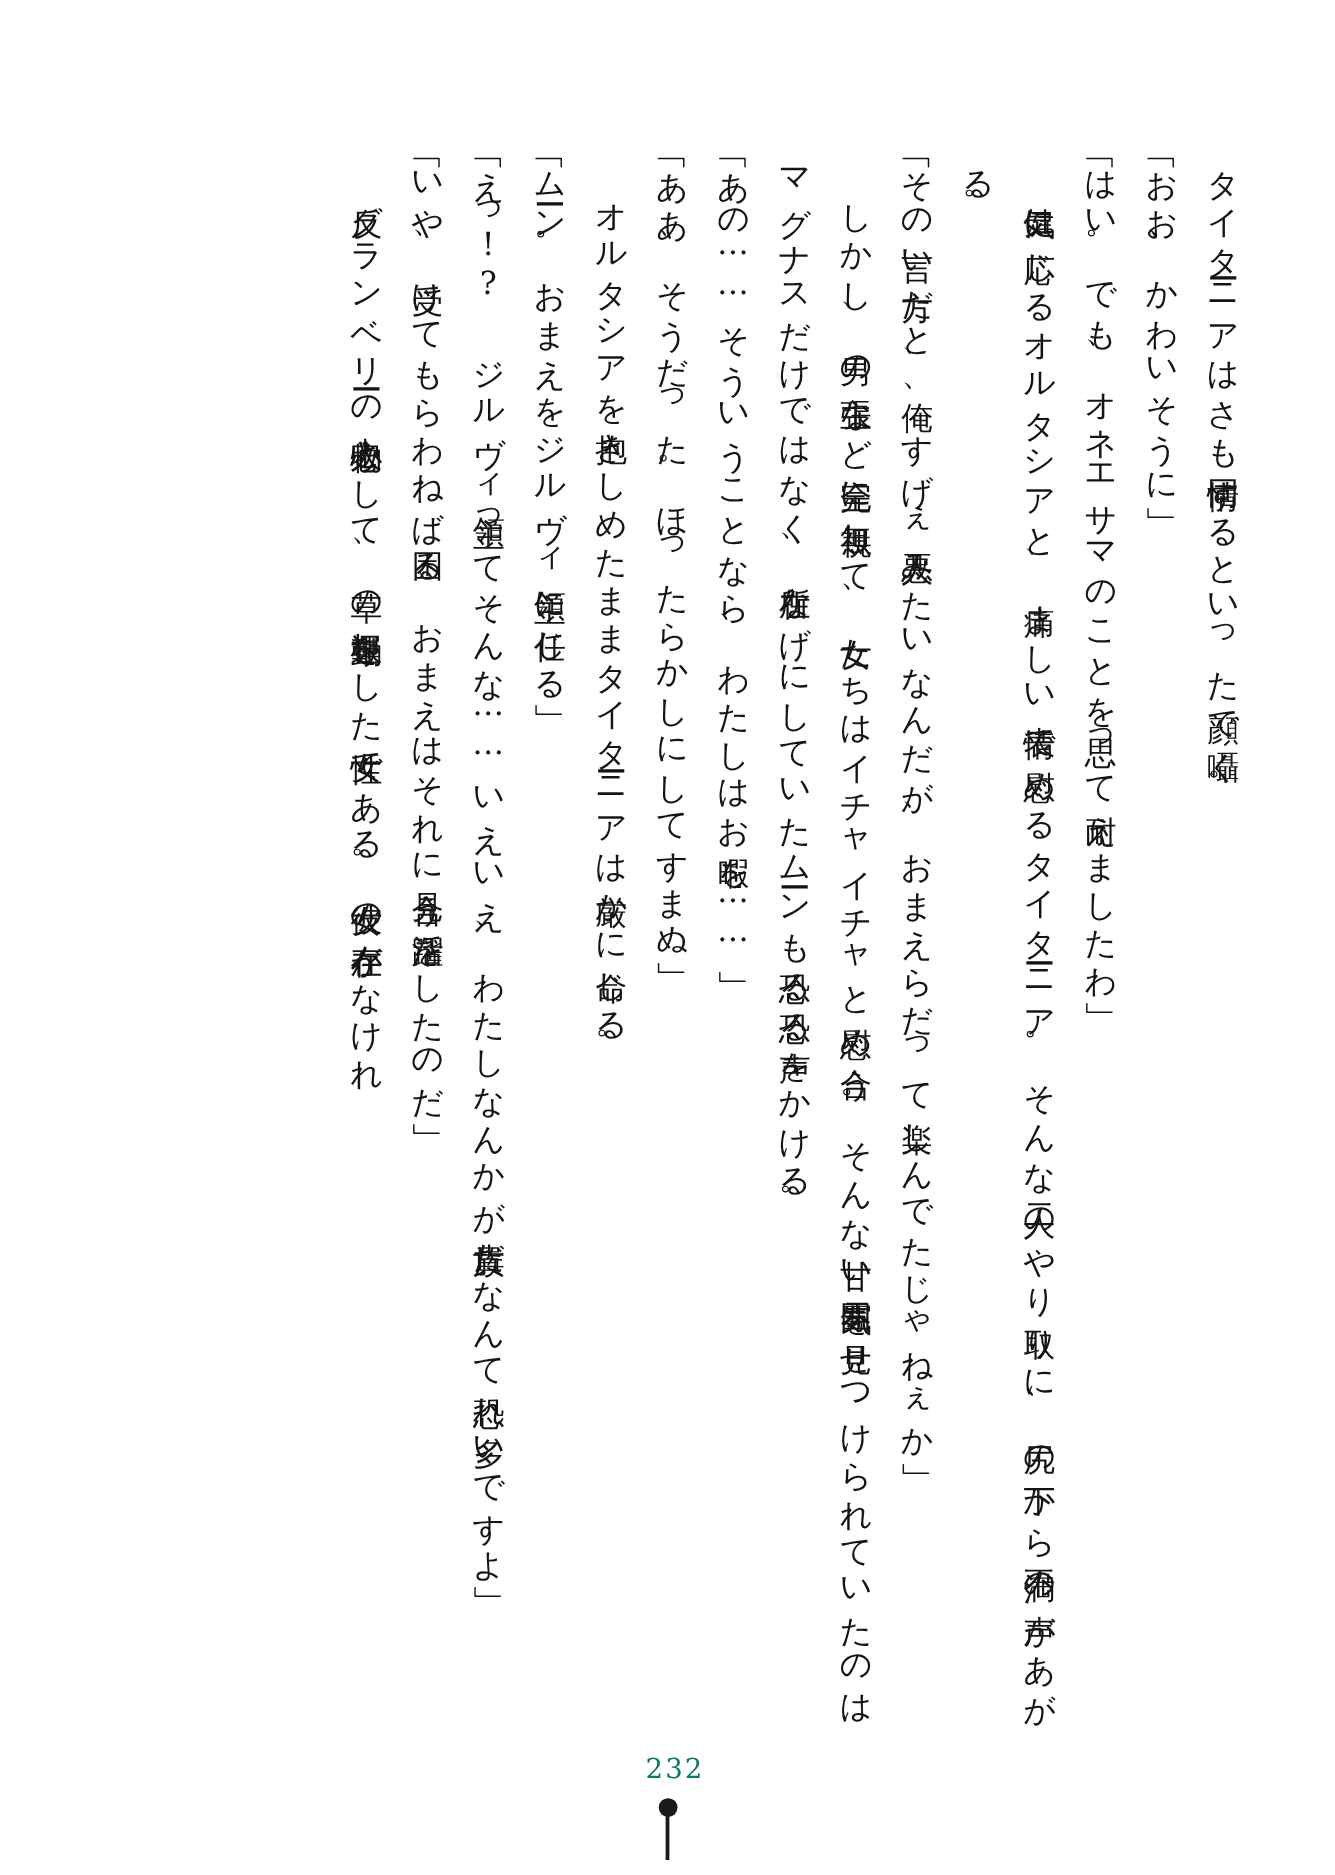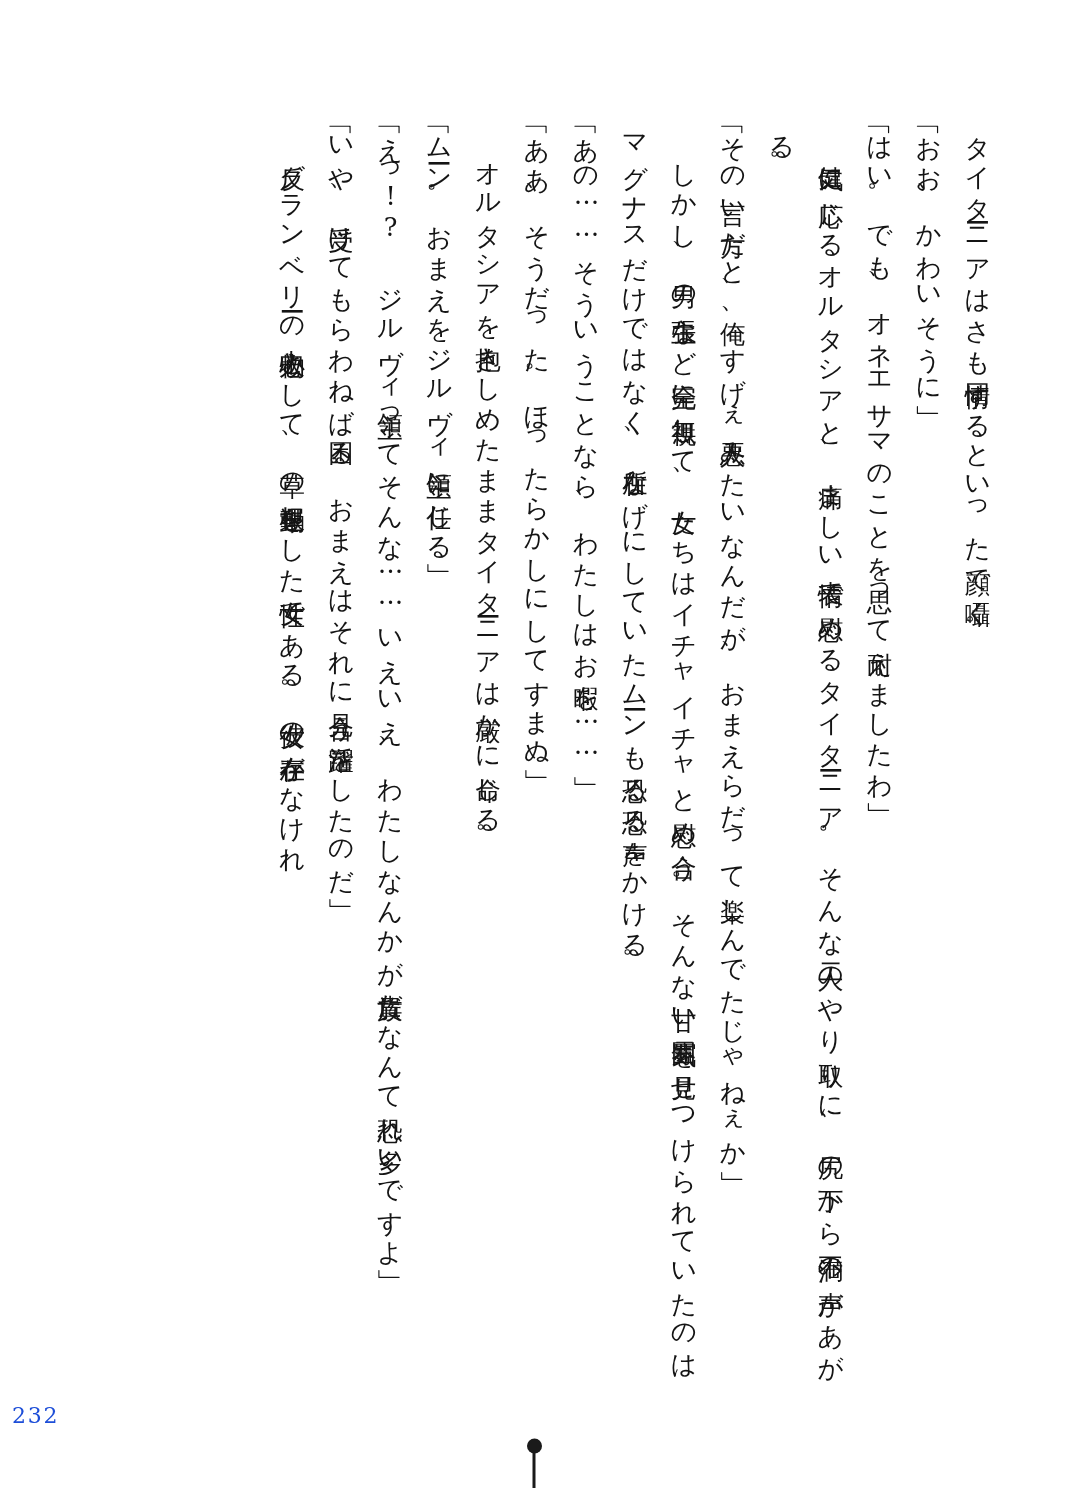--- a/index.html
+++ b/index.html
@@ -42,23 +42,24 @@
   .vtext p {
     margin: 0;
     padding: 0;
     text-indent: 0;
   }
   .page-number {
     position: absolute;
     left: 12px;
     right: 0;
     bottom: 72px;
+    text-align: center;
     font-size: 22px;
     letter-spacing: 0.08em;
-    color: #1d4ed8;
+    color: #0f766e;
     font-family: "DejaVu Serif", "Liberation Serif", serif;
   }
   .footer-mark {
     position: absolute;
     left: 50%;
     bottom: 12px;
     transform: translateX(-50%);
     width: 3px;
     height: 42px;
     background: #1a1a1a;

